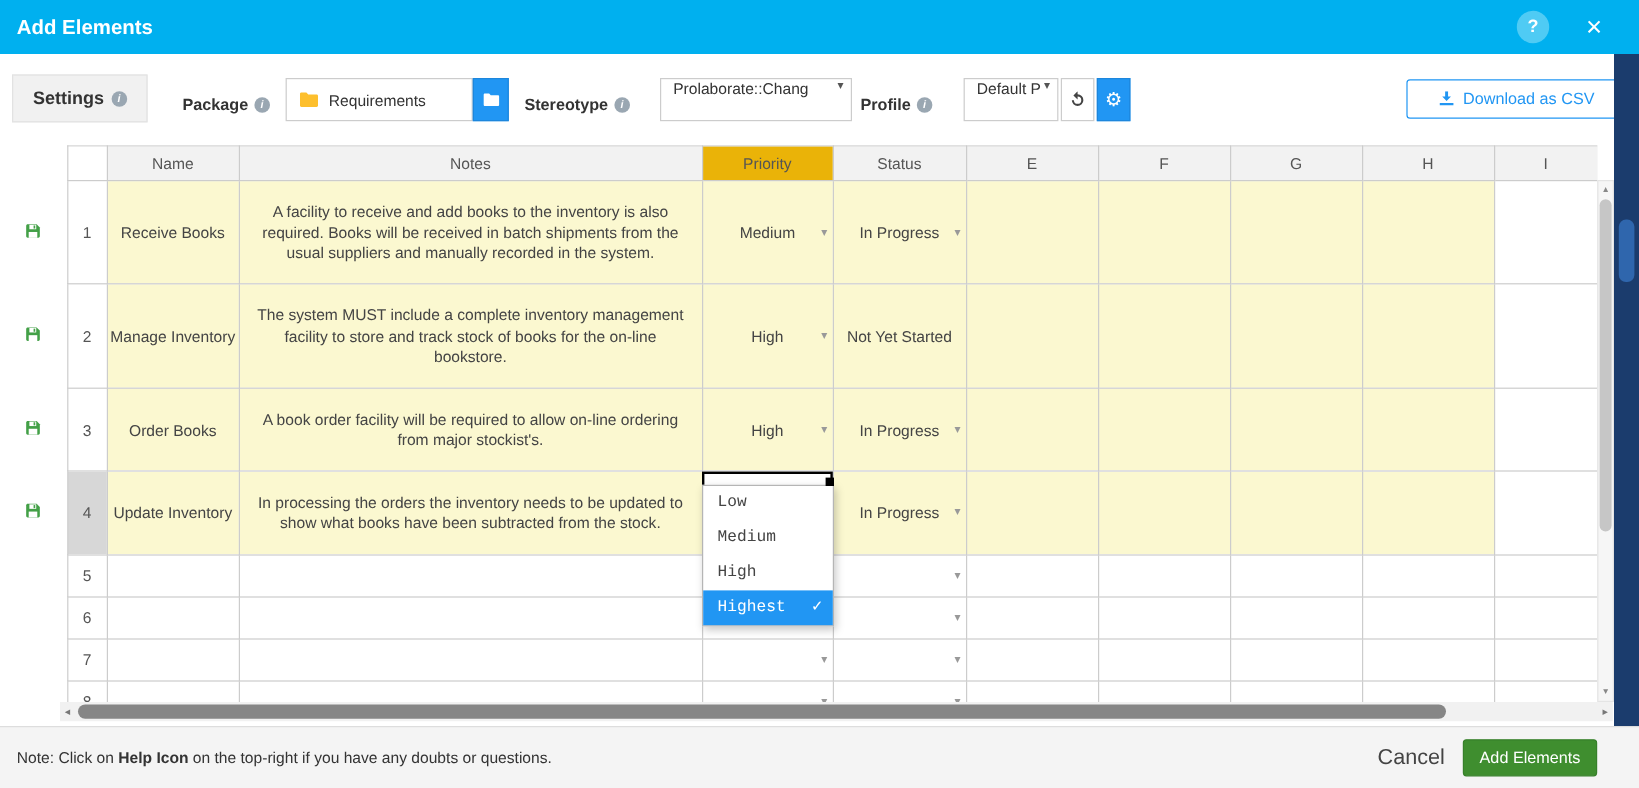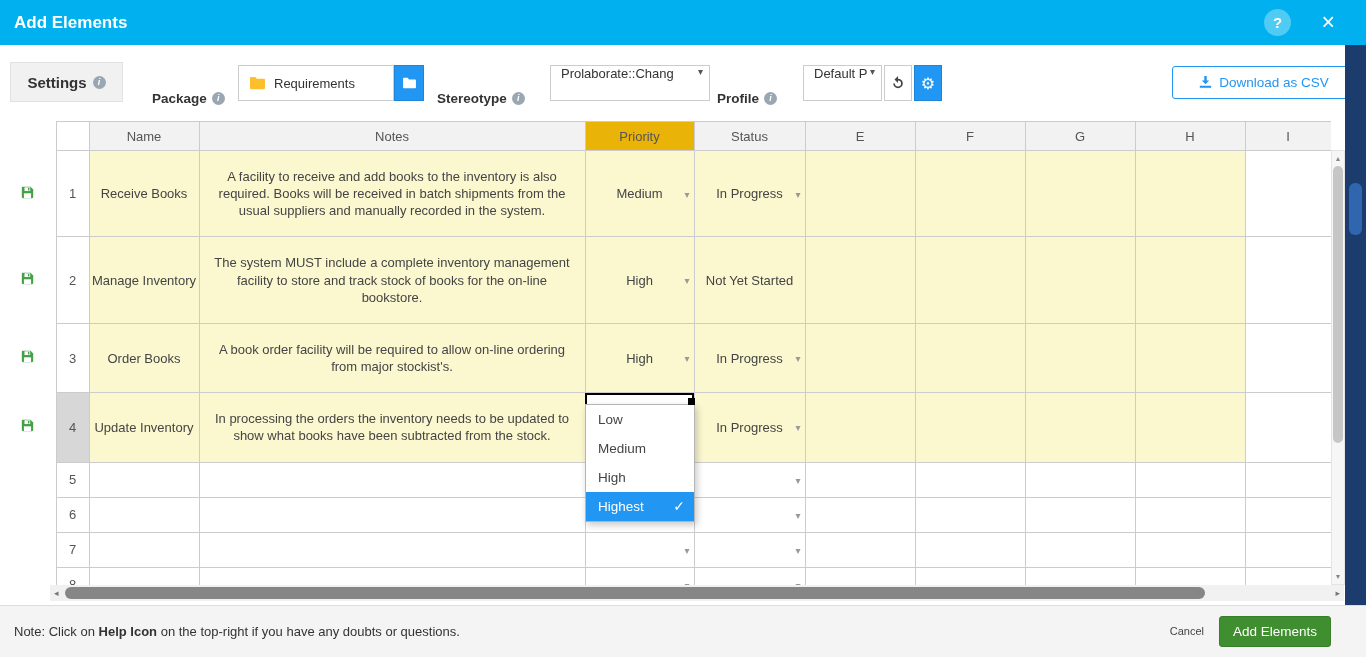--- a/index.html
+++ b/index.html
@@ -14,21 +14,21 @@
   .help-btn { position:absolute; right:75px; top:9px; width:27px; height:27px; border-radius:50%;
     background:#4fcbf4; color:#fff; text-align:center; line-height:27px; font-size:15px; font-weight:700; cursor:pointer; }
   .close-btn { position:absolute; right:31px; top:7px; color:#fff; font-size:23px; font-weight:400; cursor:pointer; line-height:30px; }
   
   .toolbar { position:absolute; left:0; top:45px; width:1345px; height:76px; background:#fff; }
   .settings-box { position:absolute; left:10px; top:17px; width:113px; height:40px; background:#f1f1f1;
     border:1px solid #e2e2e2; display:flex; align-items:center; justify-content:center; gap:6px;
     font-size:15px; font-weight:700; color:#333; }
   .info-icon { display:inline-block; width:13px; height:13px; border-radius:50%; background:#9aa7b2;
     color:#fff; font-size:9px; line-height:13px; text-align:center; font-weight:700; font-style:italic; flex:none; }
-  .tb-label { position:absolute; top:35px; height:36px; display:flex; align-items:center; gap:5px;
+  .tb-label { position:absolute; top:24px; height:36px; display:flex; align-items:center; gap:5px;
     font-size:13.5px; font-weight:700; color:#333; }
   #lbl-package { left:152px; } #lbl-stereotype { left:437px; } #lbl-profile { left:717px;justify-content:center; }
   .package-input { position:absolute; left:238px; top:20px; width:156px; height:36px; border:1px solid #ccc;
     background:#fff; display:flex; align-items:center; gap:8px; padding-left:10px; font-size:13px; color:#333; cursor:text; }
   .folder-btn { position:absolute; left:394px; top:20px; width:30px; height:36px; background:#2196f3;
     border:1px solid #1d86dc; display:flex; align-items:center; justify-content:center; cursor:pointer; }
   .select { position:absolute; top:20px; height:36px; border:1px solid #ccc; background:#fff; font-size:13px;
     color:#333; display:flex; align-items:flex-start; padding:0 20px 0 10px; overflow:hidden; white-space:nowrap; cursor:pointer; }
   .select .sel-caret { position:absolute; right:6px; color:#555; font-size:10px; }
   #stereotype-select { left:550px; width:160px; }
@@ -57,37 +57,37 @@
   .grid td.notes-cell { text-align:center; vertical-align:middle; padding:17px 8px; line-height:1.32; cursor:cell; }
   .cellwrap { position:relative; display:block; width:100%; text-align:center; }
   .cell-caret { position:absolute; right:4px; top:50%; transform:translateY(-50%); color:#999; font-size:10px; }
   .grid td.active-cell { background:#fff; outline:2px solid #000; outline-offset:-2px; vertical-align:middle; cursor:default; }
   .active-cell .cellwrap { text-align:left; padding-left:8px; font-size:13.5px; }
   .active-cell .cell-caret { color:#444; font-size:11px; }
   .fill-handle { position:absolute; left:688px; top:398px; width:7px; height:7px; background:#000; z-index:12; cursor:crosshair; }
   
   .dropdown { position:absolute; left:585px; top:404px; width:110px; background:#fff; border:1px solid #b5b5b5;
     box-shadow:2px 3px 7px rgba(0,0,0,0.22); z-index:10; }
-  .dd-option { position:relative; height:29px; line-height:29px; padding-left:12px; font-size:13.5px; color:#444; cursor:pointer; }
+  .dd-option { position:relative; height:29px; line-height:29px; padding-left:12px; font-size:13.5px; color:#444; cursor:pointer;font-family:Liberation Mono, monospace; }
   .dd-option.selected { background:#2196f3; color:#fff; }
   .dd-check { position:absolute; right:9px; top:0; font-weight:700; font-size:14px; }
   
   .vscroll { position:absolute; left:1331px; top:150px; width:14px; height:435px; background:#f6f6f6;
     border:1px solid #e4e4e4; z-index:2; }
   .vs-arrow { position:absolute; left:0; width:100%; text-align:center; color:#888; font-size:7px; cursor:pointer; }
   .vs-up { top:4px; } .vs-down { bottom:4px; }
   .vs-thumb { position:absolute; left:1px; top:15px; width:10px; height:277px; background:#c6c6c6; border-radius:5px; cursor:grab; }
   .hscroll { position:absolute; left:50px; top:585px; width:1294px; height:16px; background:#f1f1f1; z-index:2; }
   .hs-arrow { position:absolute; top:0; height:16px; line-height:16px; color:#777; font-size:9px; cursor:pointer; }
   .hs-left { left:4px; } .hs-right { right:4px; }
   .hs-thumb { position:absolute; left:15px; top:2px; width:1140px; height:12px; background:#868686; border-radius:6px; cursor:grab; }
   
   .footer { position:absolute; left:0; top:605px; width:1366px; height:52px; background:#f4f4f4; border-top:1px solid #ddd; z-index:4; }
   .footer-note { position:absolute; left:14px; top:0; line-height:51px; font-size:13px; color:#333; white-space:nowrap; }
-  .cancel-btn { position:absolute; right:162px; top:0; line-height:51px; font-size:11px; color:#444; cursor:pointer; }
+  .cancel-btn { position:absolute; right:162px; top:0; line-height:51px; font-size:18px; color:#444; cursor:pointer; }
   .add-btn { position:absolute; right:35px; top:10px; width:112px; height:31px; background:#3f8e2f;
     border:1px solid #37802a; border-radius:3px; color:#fff; font-size:13.5px; display:flex; align-items:center;
     justify-content:center; cursor:pointer; }
   
   .right-strip { position:absolute; left:1345px; top:45px; width:21px; height:560px; background:#1b3c6d; z-index:1; }
   .strip-thumb { position:absolute; left:1349px; top:183px; width:13px; height:52px; background:#2f66ad; border-radius:6px; z-index:2; }
 </style>
 </head>
 <body>
 

